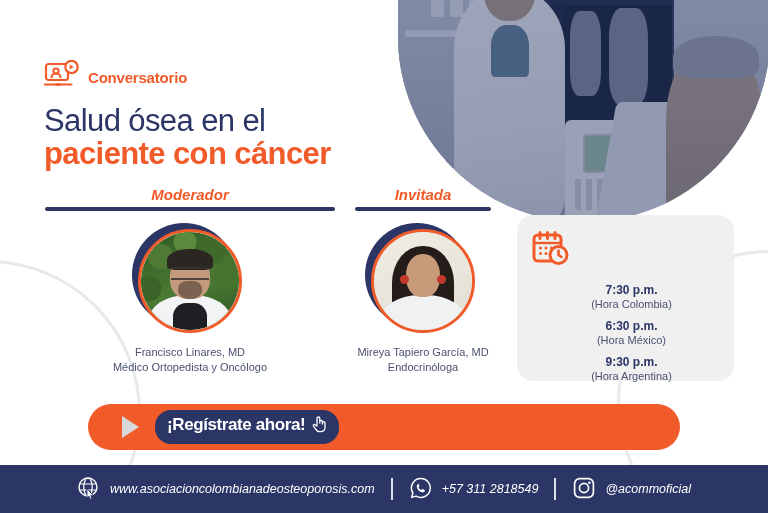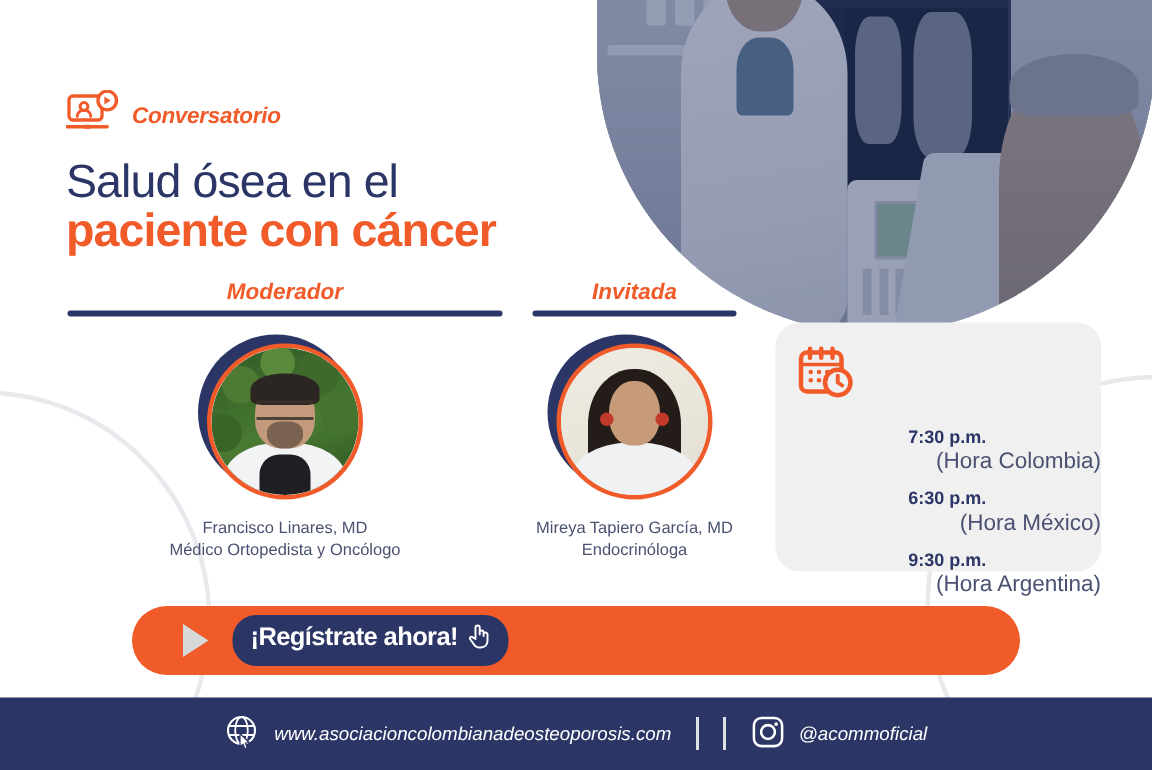--- a/index.html
+++ b/index.html
@@ -165,21 +165,20 @@
   .eyebrow {
     position: absolute;
     left: 44px;
     top: 60px;
     display: flex;
     align-items: center;
     gap: 8px;
   }
   .eyebrow-label {
     color: #f15a29;
-    font-style: italic;
     font-weight: bold;
     font-size: 15px;
     letter-spacing: -0.2px;
   }
 
   
   .title {
     position: absolute;
     left: 44px;
     top: 103px;
@@ -357,23 +356,22 @@
   .times { margin-top: 10px; text-align: center; }
   .time-row { margin-bottom: 7px; padding-left: 12px; }
   .time-value {
     color: #2b3566;
     font-weight: bold;
     font-size: 12px;
     line-height: 1.25;
   }
   .time-zone {
     color: #4a5171;
-    font-size: 15px;
+    font-size: 11px;
     line-height: 1.25;
-    text-align: right;
   }
 
   
   .cta {
     position: absolute;
     left: 88px;
     top: 404px;
     width: 592px;
     height: 46px;
     background: #f15a29;
@@ -600,20 +598,29 @@
           <ellipse cx="11" cy="11" rx="4.2" ry="9" stroke="#ffffff" stroke-width="1.2"></ellipse>
           <path d="M2.3 8h17.4M2.3 14h17.4" stroke="#ffffff" stroke-width="1.2"></path>
           <path d="M10 13l6 6-2.4.5 1.2 3-1.5.7-1.3-3L10 21.5V13z" fill="#ffffff" stroke="#2b3566" stroke-width=".8"></path>
         </svg>
       </span>
       <span>www.asociacioncolombianadeosteoporosis.com</span>
     </div>
 
     <div class="f-sep"></div>
 
+    <div class="f-item">
+      <span class="ico">
+        <svg width="24" height="24" viewBox="0 0 24 24" fill="none">
+          <path d="M12 2.6A9.4 9.4 0 0 0 3.9 17l-1.3 4.4 4.5-1.3A9.4 9.4 0 1 0 12 2.6z" stroke="#ffffff" stroke-width="1.5" stroke-linejoin="round"></path>
+          <path d="M8.6 7.6c.3-.1.7 0 .9.4l.8 1.5c.2.3.1.6-.1.9l-.5.5c-.2.2-.2.4-.1.6.5 1 1.4 1.9 2.4 2.4.2.1.5 0 .6-.1l.5-.6c.2-.2.6-.3.9-.1l1.5.8c.4.2.5.6.4 1-.3.9-1.2 1.5-2.2 1.4-3-.3-5.6-2.9-5.9-5.9-.1-1 .5-1.9 1.4-2.2l-.6-.6z" fill="#ffffff"></path>
+        </svg>
+      </span>
+      <span>+57 311 2818549</span>
+    </div>
 
     <div class="f-sep"></div>
 
     <div class="f-item">
       <span class="ico">
         <svg width="24" height="24" viewBox="0 0 24 24" fill="none">
           <rect x="2.6" y="2.6" width="18.8" height="18.8" rx="5" stroke="#ffffff" stroke-width="1.7"></rect>
           <circle cx="12" cy="12" r="4.6" stroke="#ffffff" stroke-width="1.7"></circle>
           <circle cx="17.4" cy="6.7" r="1.25" fill="#ffffff"></circle>
         </svg>

